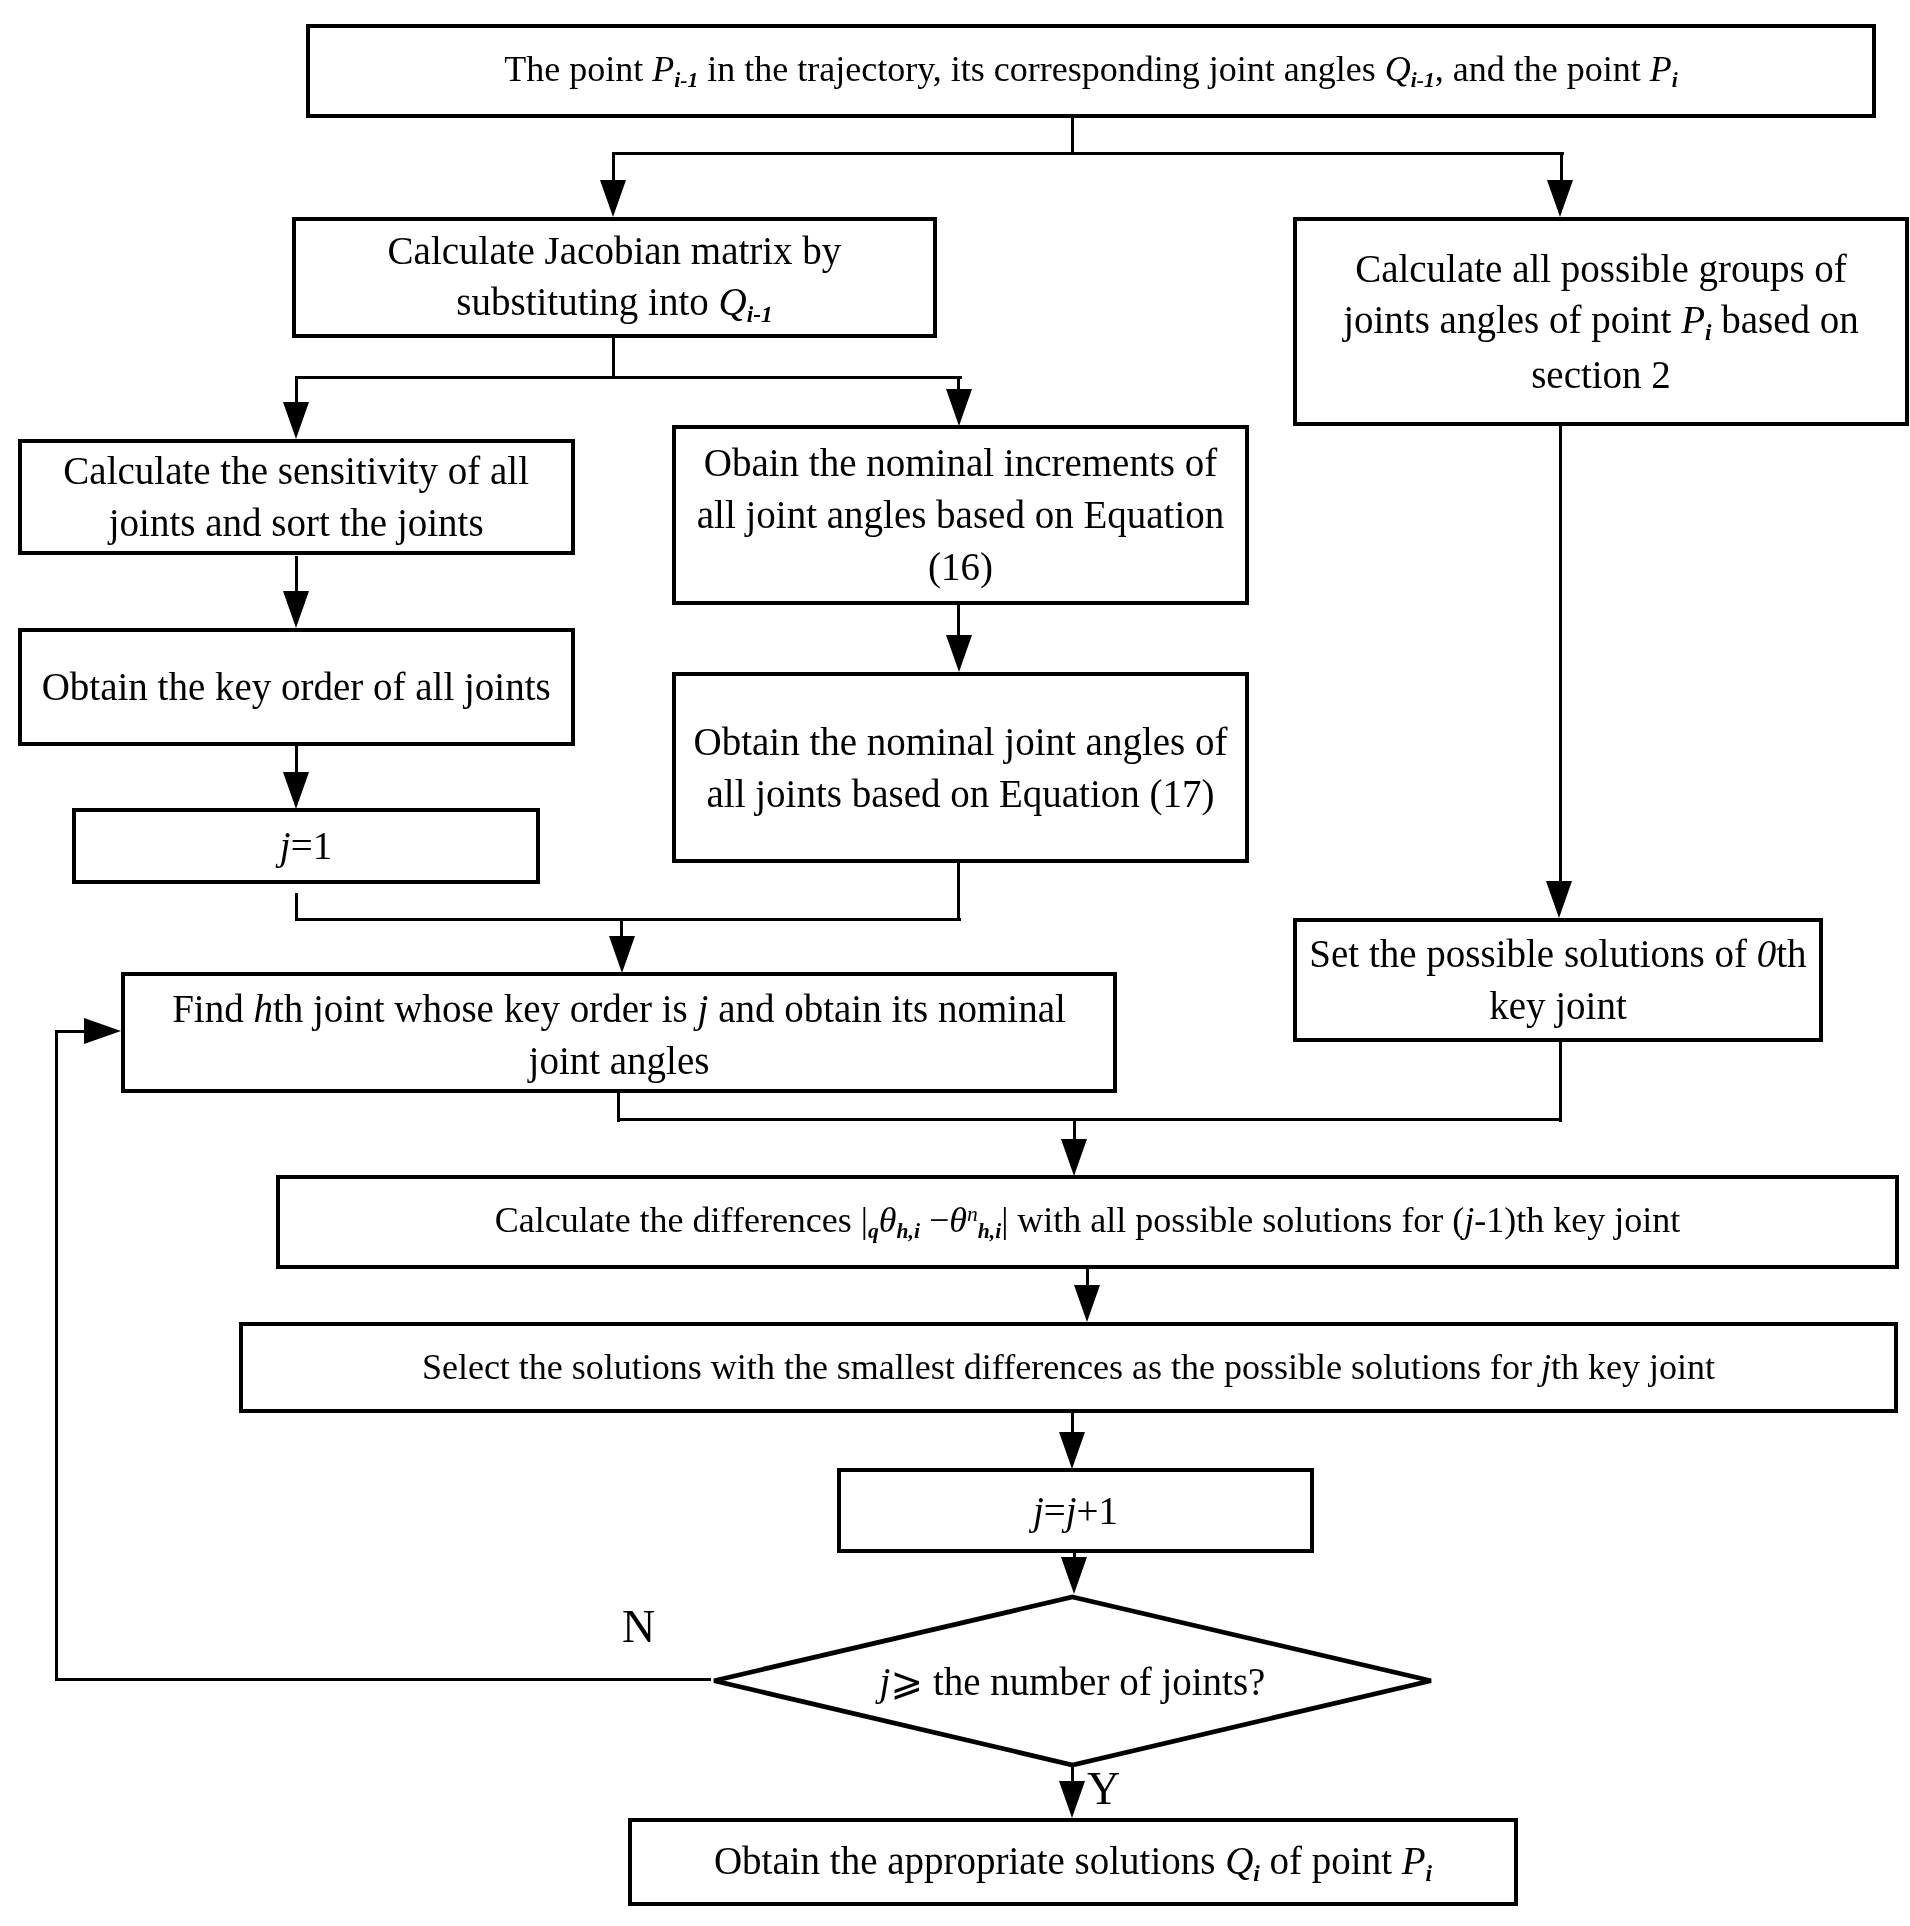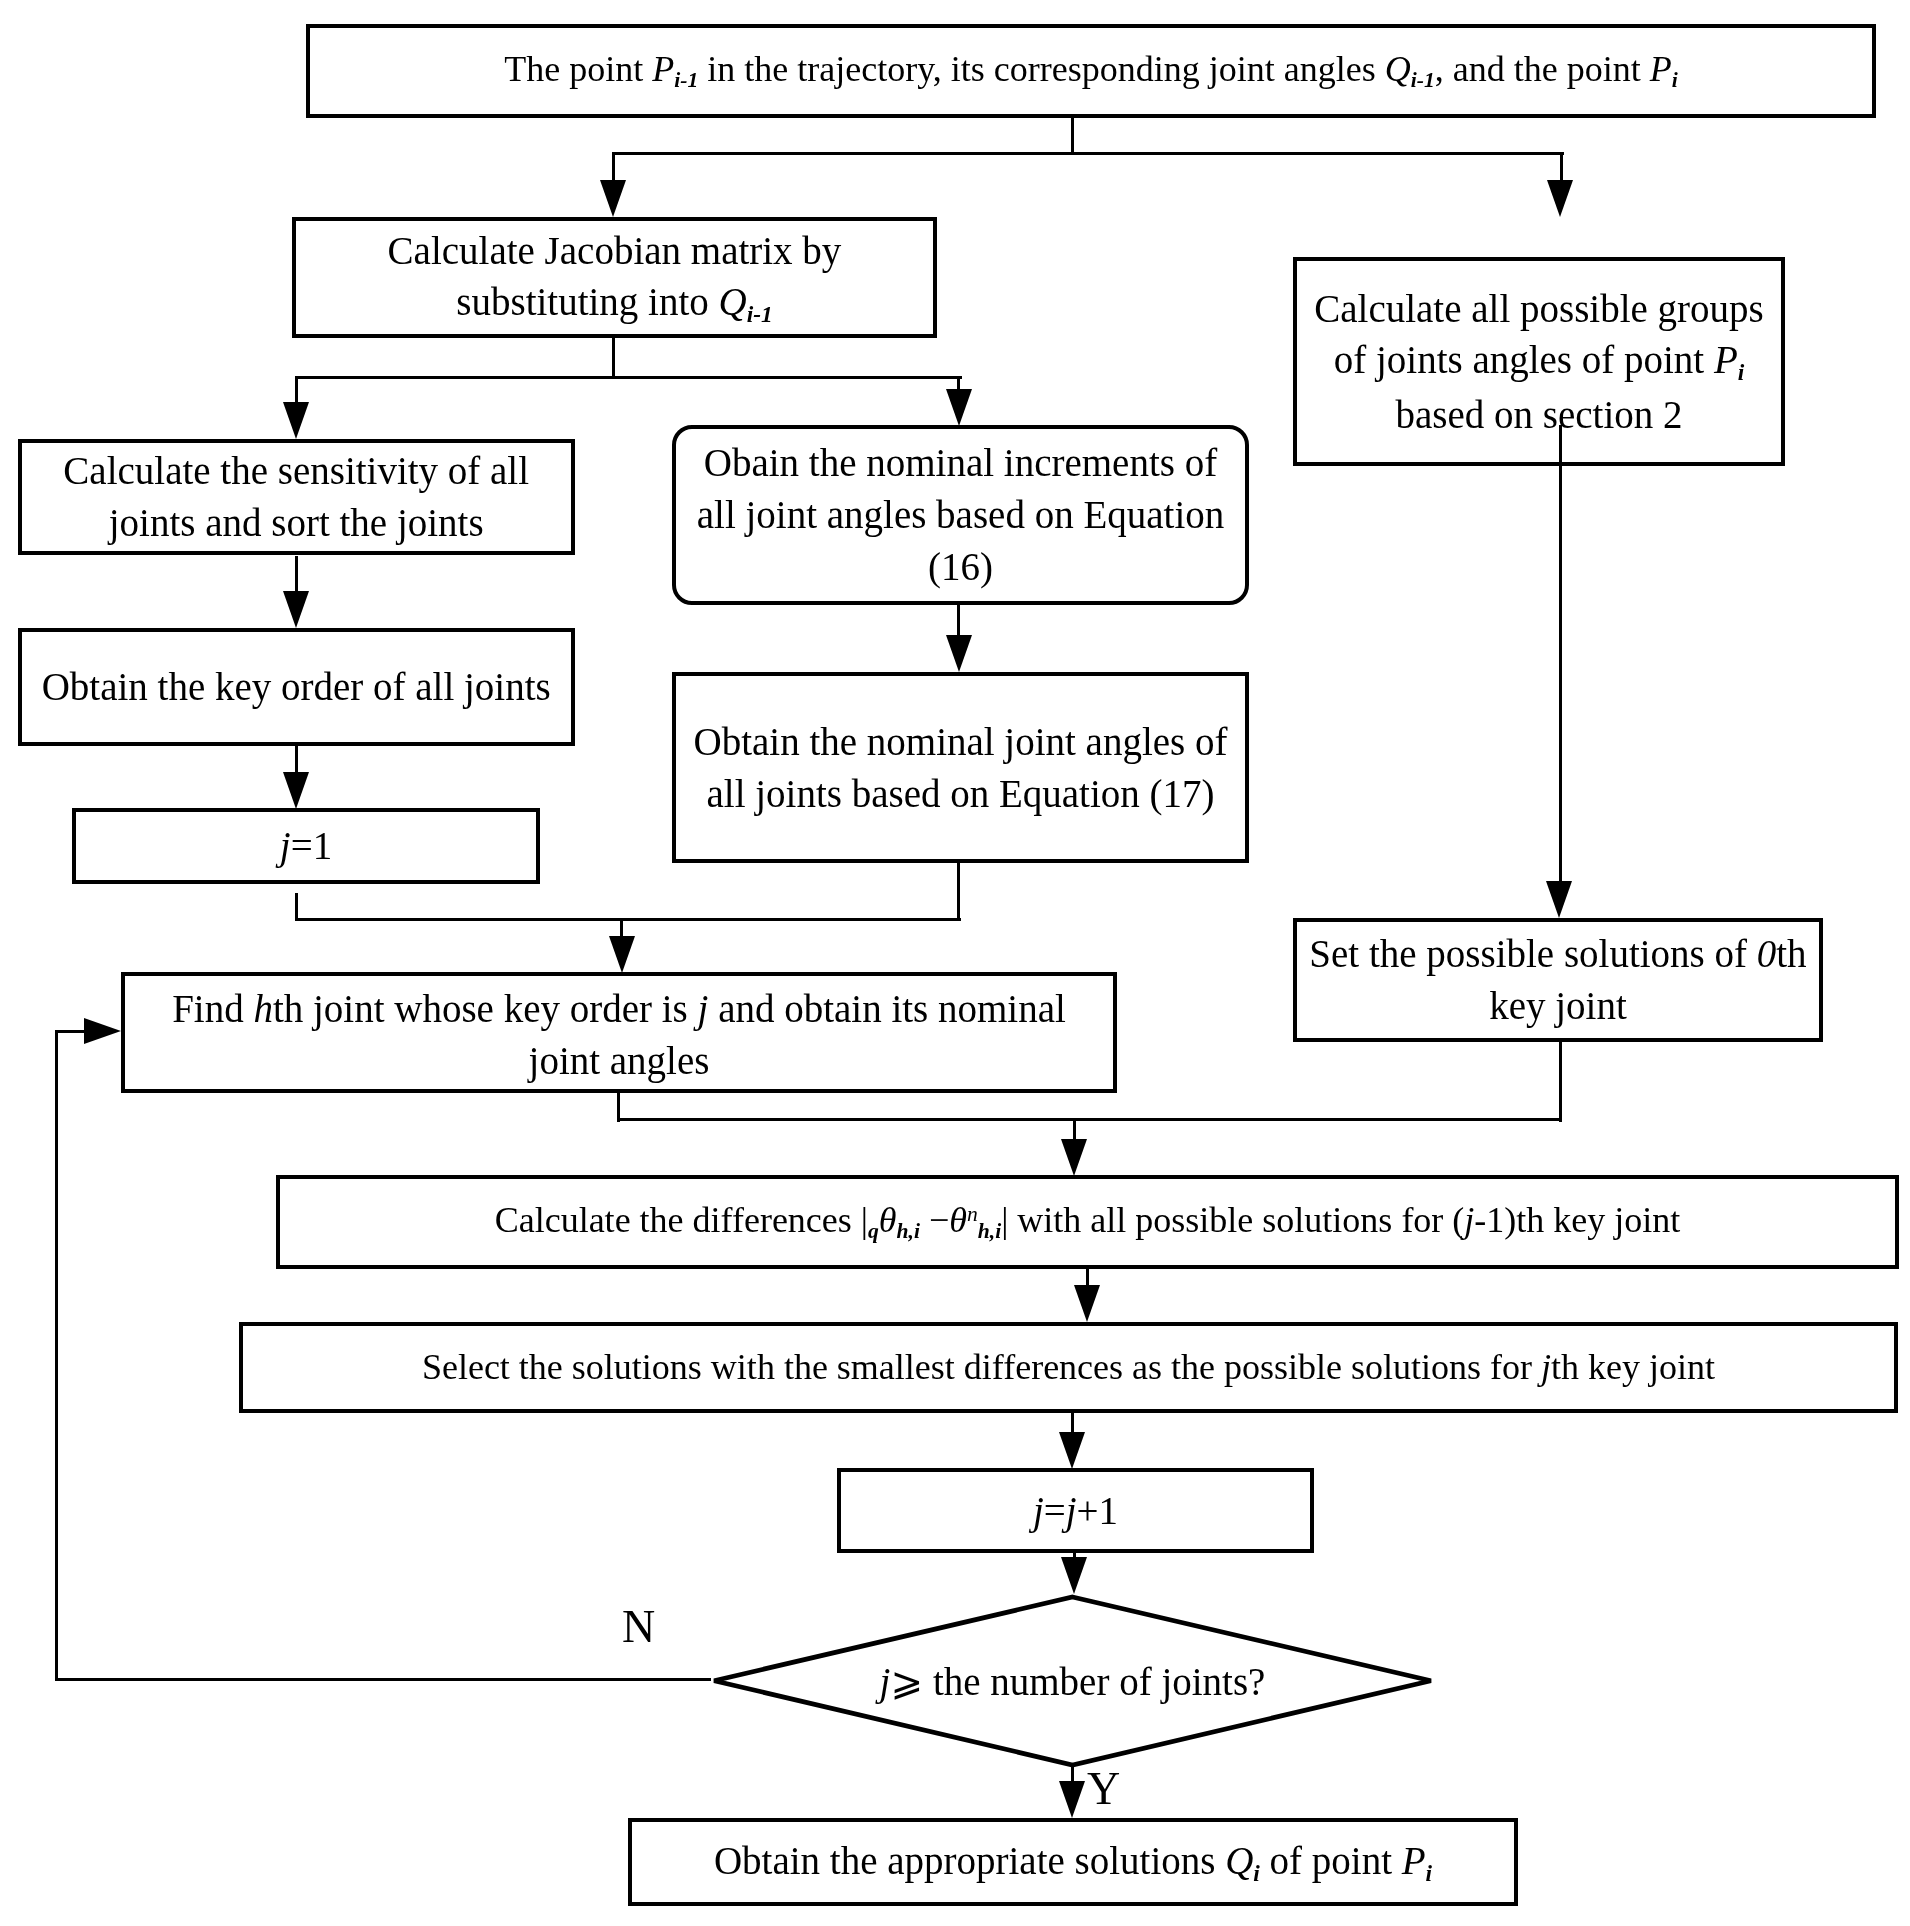--- a/index.html
+++ b/index.html
@@ -44,29 +44,29 @@
 <div class="canvas">
 
   <div class="node wide" style="left:306px; top:23.6px; width:1570px; height:94px;">
     <div class="txt"><span>The point </span><span class="i">P</span><span class="isub">i-1</span><span> in the trajectory, its corresponding joint angles </span><span class="i">Q</span><span class="isub">i-1</span><span>, and the point </span><span class="i">P</span><span class="isub">i</span></div>
   </div>
 
   <div class="node" style="left:292px; top:217px; width:645px; height:121px;">
     <div class="txt"><span>Calculate Jacobian matrix by substituting into </span><span class="i">Q</span><span class="isub">i-1</span></div>
   </div>
 
-  <div class="node" style="left:1293px; top:217px; width:492px; height:209px;margin-top:40px;">
+  <div class="node" style="left:1293px; top:217px; width:616px; height:209px;">
     <div class="txt"><span>Calculate all possible groups of joints angles of point </span><span class="i">P</span><span class="isub">i</span><span> based on section 2</span></div>
   </div>
 
   <div class="node" style="left:17.7px; top:439px; width:557px; height:116px;">
     <div class="txt"><span>Calculate the sensitivity of all joints and sort the joints</span></div>
   </div>
 
-  <div class="node" style="left:672px; top:425px; width:577px; height:180px;border-radius:20px;">
+  <div class="node" style="left:672px; top:425px; width:577px; height:180px;">
     <div class="txt"><span>Obain the nominal increments of all joint angles based on Equation (16)</span></div>
   </div>
 
   <div class="node" style="left:17.7px; top:628px; width:557px; height:118px;">
     <div class="txt"><span>Obtain the key order of all joints</span></div>
   </div>
 
   <div class="node" style="left:72px; top:808px; width:468px; height:76px;">
     <div class="txt"><span class="i">j</span><span>=1</span></div>
   </div>

